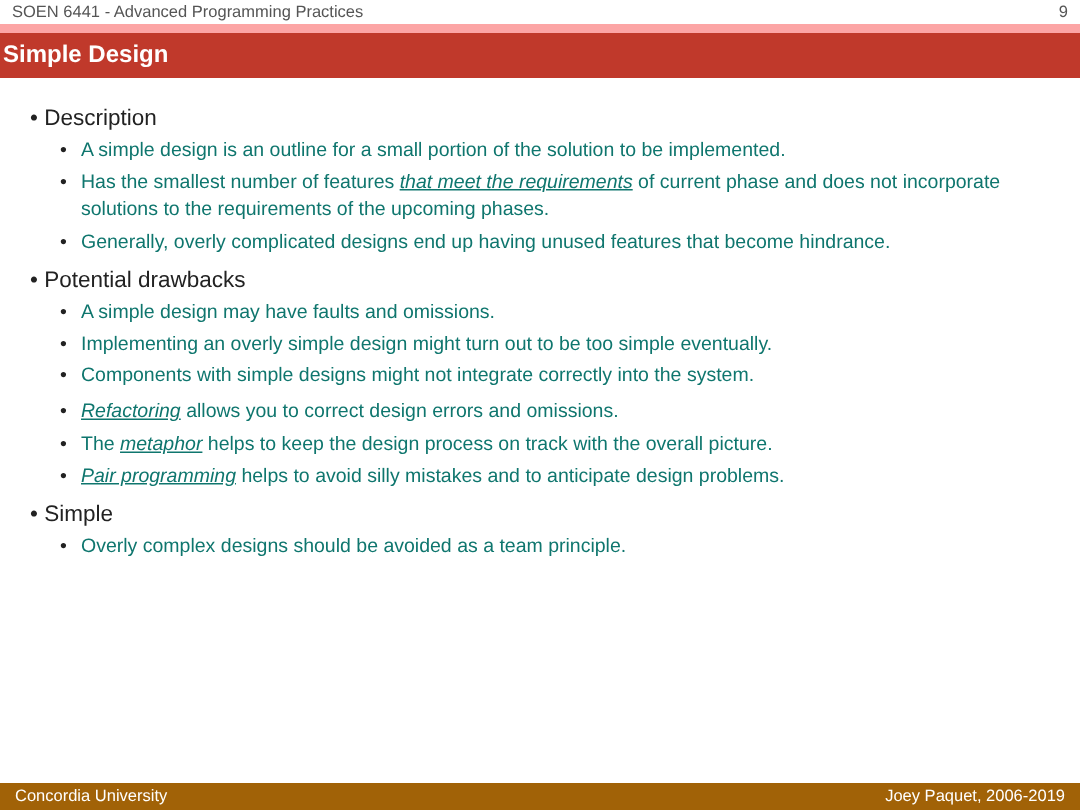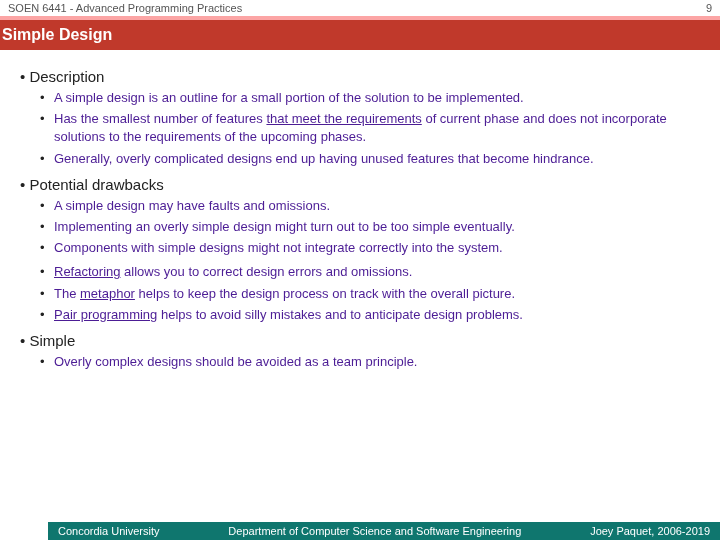--- a/index.html
+++ b/index.html
@@ -12,21 +12,21 @@
       overflow: hidden;
     }
 
     
     .top-bar {
       background: #fff;
       display: flex;
       justify-content: space-between;
       align-items: center;
       padding: 2px 8px;
-      border-bottom: 4px solid #fca5a5;
+      border-bottom: 6px solid #fca5a5;
     }
     .top-bar-title {
       font-size: 11px;
       color: #555;
     }
     .top-bar-page {
       font-size: 11px;
       color: #555;
     }
 
@@ -56,46 +56,46 @@
 
     
     .bullet-list {
       list-style: none;
       padding-left: 20px;
     }
     .bullet-list li {
       position: relative;
       padding-left: 14px;
       margin-bottom: 3px;
-      color: #4c1d95;
+      color: #0f766e;
       font-size: 13px;
       line-height: 1.4;
     }
     .bullet-list li::before {
       content: '•';
       position: absolute;
       left: 0;
       color: #222;
     }
 
     .underline {
       text-decoration: underline;
+      font-style: italic;
     }
 
     
     .footer {
       position: absolute;
       bottom: 0;
       left: 0;
       right: 0;
-      background: #0f766e;
+      background: #a16207;
       display: flex;
       justify-content: space-between;
       padding: 3px 10px;
-      margin-left: 48px;
     }
     .footer span {
       color: #fff;
       font-size: 11px;
     }
 
     .section-block {
       margin-bottom: 6px;
     }
   </style>
@@ -149,15 +149,14 @@
     </div>
     <ul class="bullet-list">
       <li>Overly complex designs should be avoided as a team principle.</li>
     </ul>
   </div>
 
 </div>
 
 <div class="footer">
   <span>Concordia University</span>
-  <span>Department of Computer Science and Software Engineering</span>
   <span>Joey Paquet, 2006-2019</span>
 </div>
 
 </body></html>

